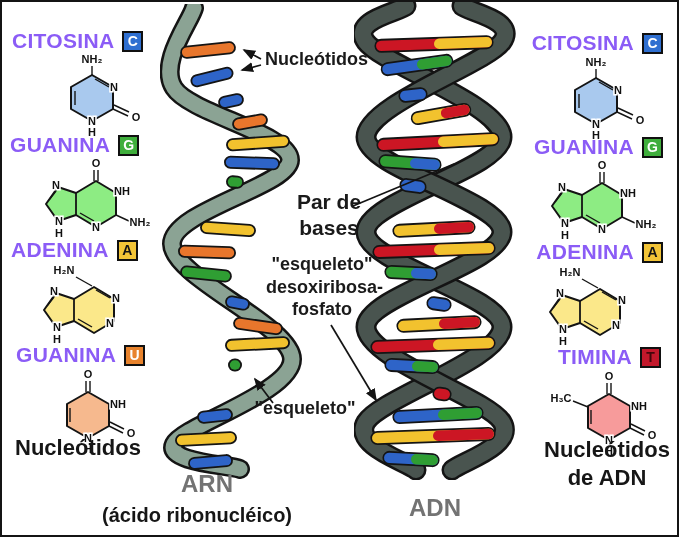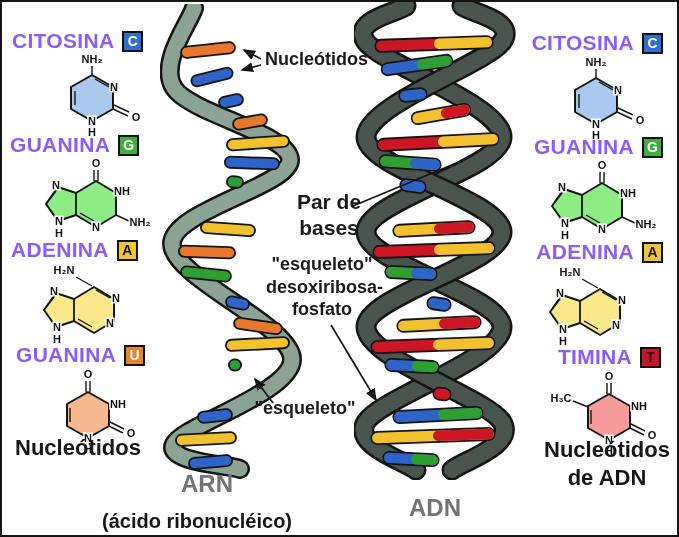--- a/index.html
+++ b/index.html
@@ -12,21 +12,21 @@
                justify-content:center;font-weight:700;font-size:14px;color:#fff;box-sizing:border-box;}
   .lb-C{background:#2f6fd0;}
   .lb-G{background:#3fae3c;}
   .lb-A{background:#f2c437;color:#141414;}
   .lb-U{background:#e8832d;}
   .lb-T{background:#c2182b;color:#43060b;}
   .caption{font-weight:700;font-size:22px;text-align:center;line-height:1.25;color:#161616;}
   .annot{font-weight:700;font-size:18px;text-align:center;line-height:1.25;color:#1a1a1a;}
   .annot-left{text-align:left;white-space:nowrap;}
   .helix-title{font-weight:700;font-size:24px;text-align:center;color:#737373;}
-  .helix-sub{font-weight:700;font-size:20px;text-align:center;white-space:nowrap;color:#161616;margin-top:6px;}
+  .helix-sub{font-weight:700;font-size:20px;text-align:center;white-space:nowrap;color:#161616;}
   svg{display:block;}
   text.atom{font-family:"Liberation Sans",sans-serif;font-size:11px;font-weight:600;fill:#101010;
             paint-order:stroke;stroke:#ffffff;stroke-width:3px;text-anchor:middle;}
   .ring{stroke:#141414;stroke-width:2;stroke-linejoin:round;}
   .bond{stroke:#141414;stroke-width:1.8;fill:none;}
   .bond2{stroke:#141414;stroke-width:1.4;fill:none;}
 </style>
 </head>
 <body>
 

